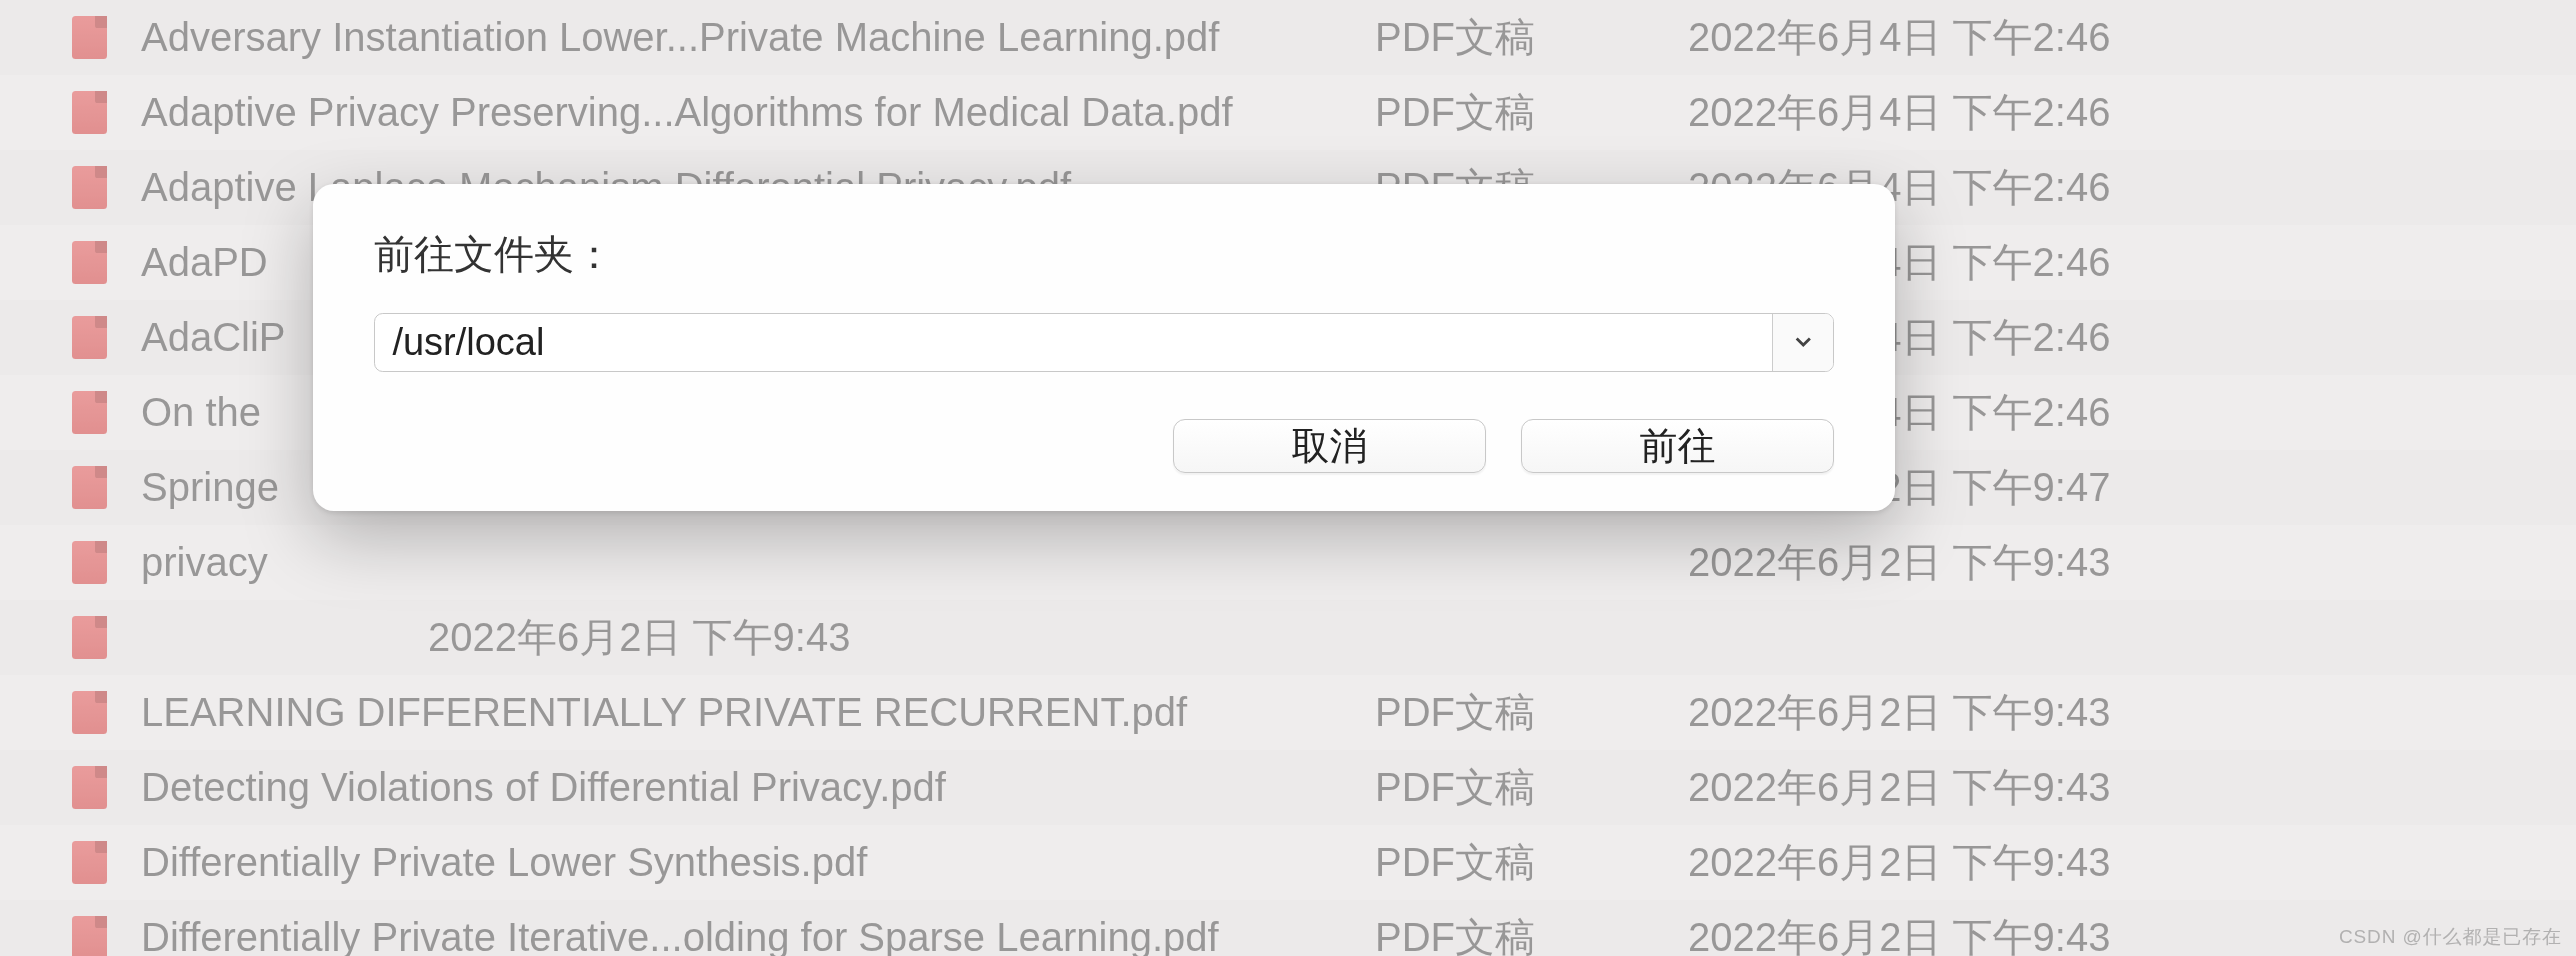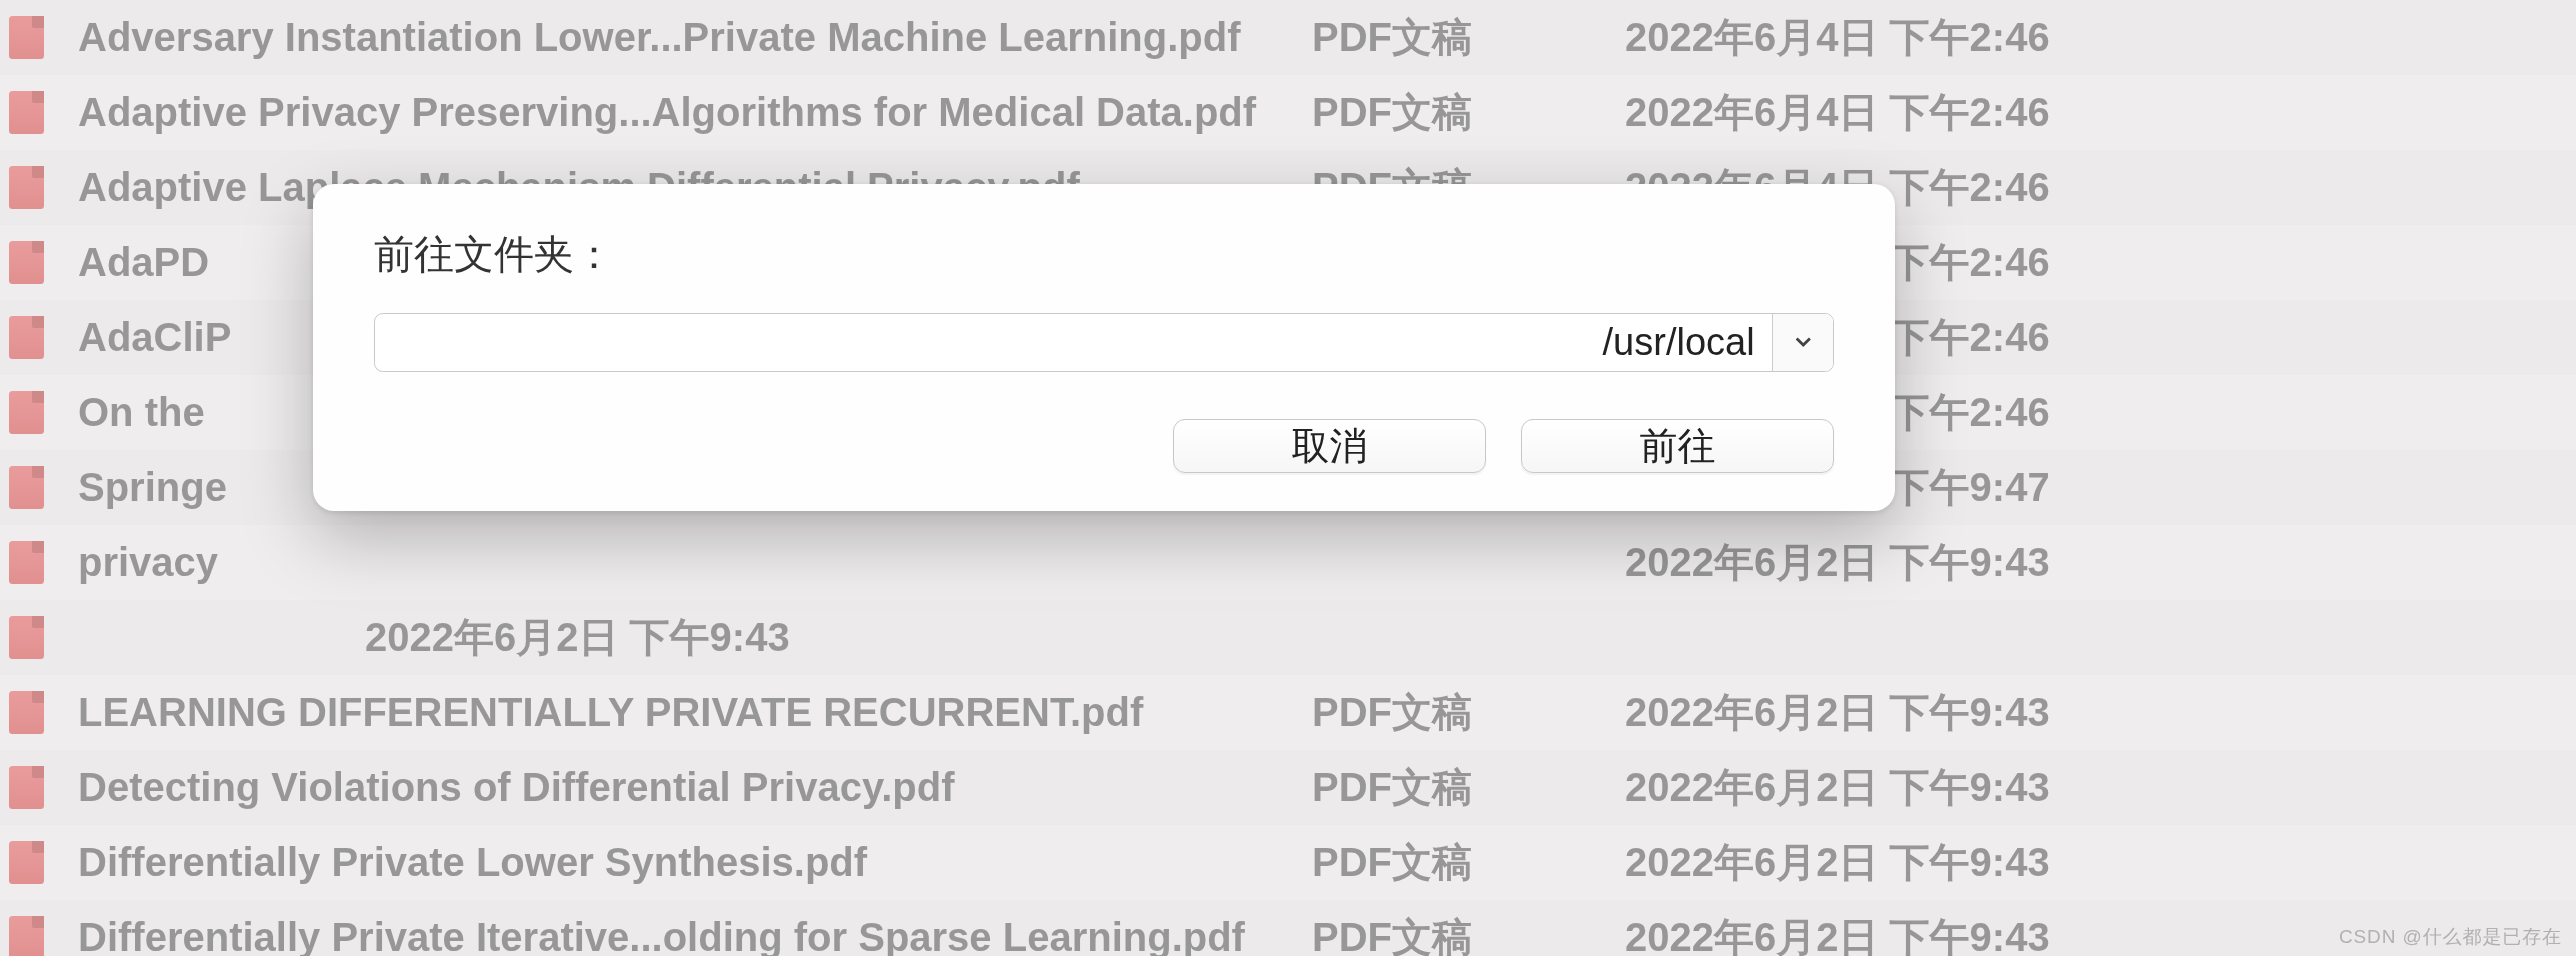--- a/index.html
+++ b/index.html
@@ -12,24 +12,24 @@
     position: relative;
   }
   .file-list {
     width: 100%;
     opacity: 0.55;
   }
   .file-row {
     display: flex;
     align-items: center;
     height: 75px;
+    padding-left: 63px;
     font-size: 40px;
     color: #555;
     white-space: nowrap;
-    font-weight: bold;
   }
   .file-row:nth-child(even) { background: #f3f1f1; }
   .file-row:nth-child(odd)  { background: #eceaea; }
   .icon-cell {
     width: 52px;
     display: flex;
     align-items: center;
     justify-content: center;
     flex-shrink: 0;
   }
@@ -85,21 +85,20 @@
     background: #fff;
   }
   .path-input {
     flex: 1;
     border: none;
     outline: none;
     font-size: 38px;
     padding: 0 17.4px;
     color: #222;
     background: transparent;
-    text-align: right;
   }
   .path-input::selection { background: #cddff5; }
   .dropdown-btn {
     width: 61px;
     border: none;
     border-left: 0.9px solid #ccc;
     background: #fafafa;
     display: flex;
     align-items: center;
     justify-content: center;

